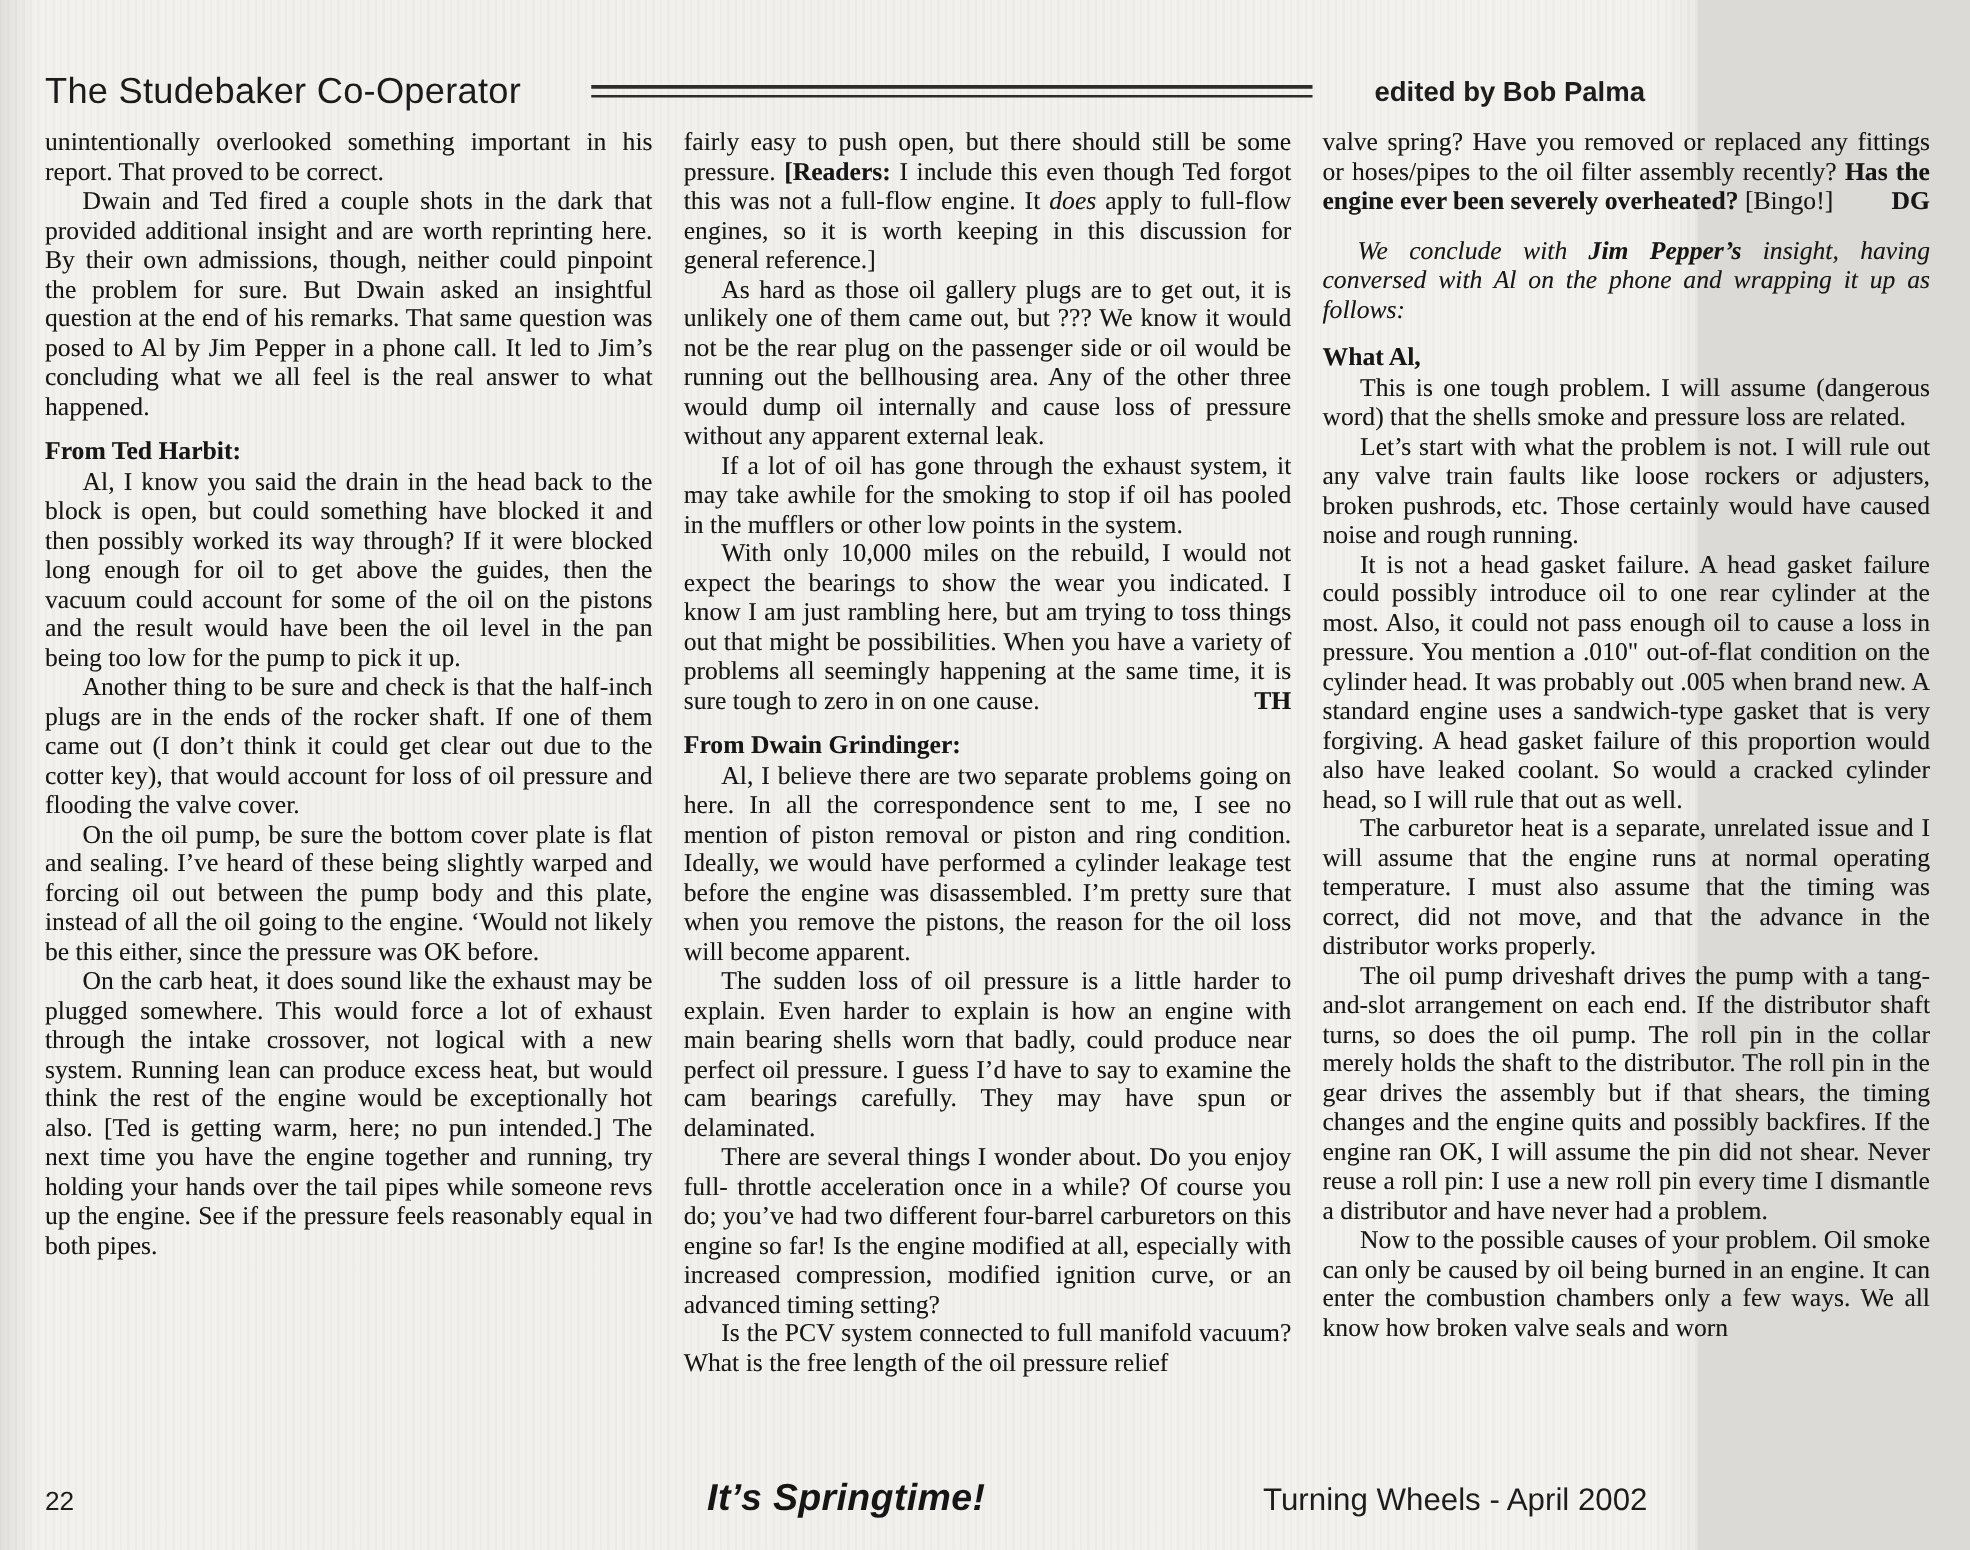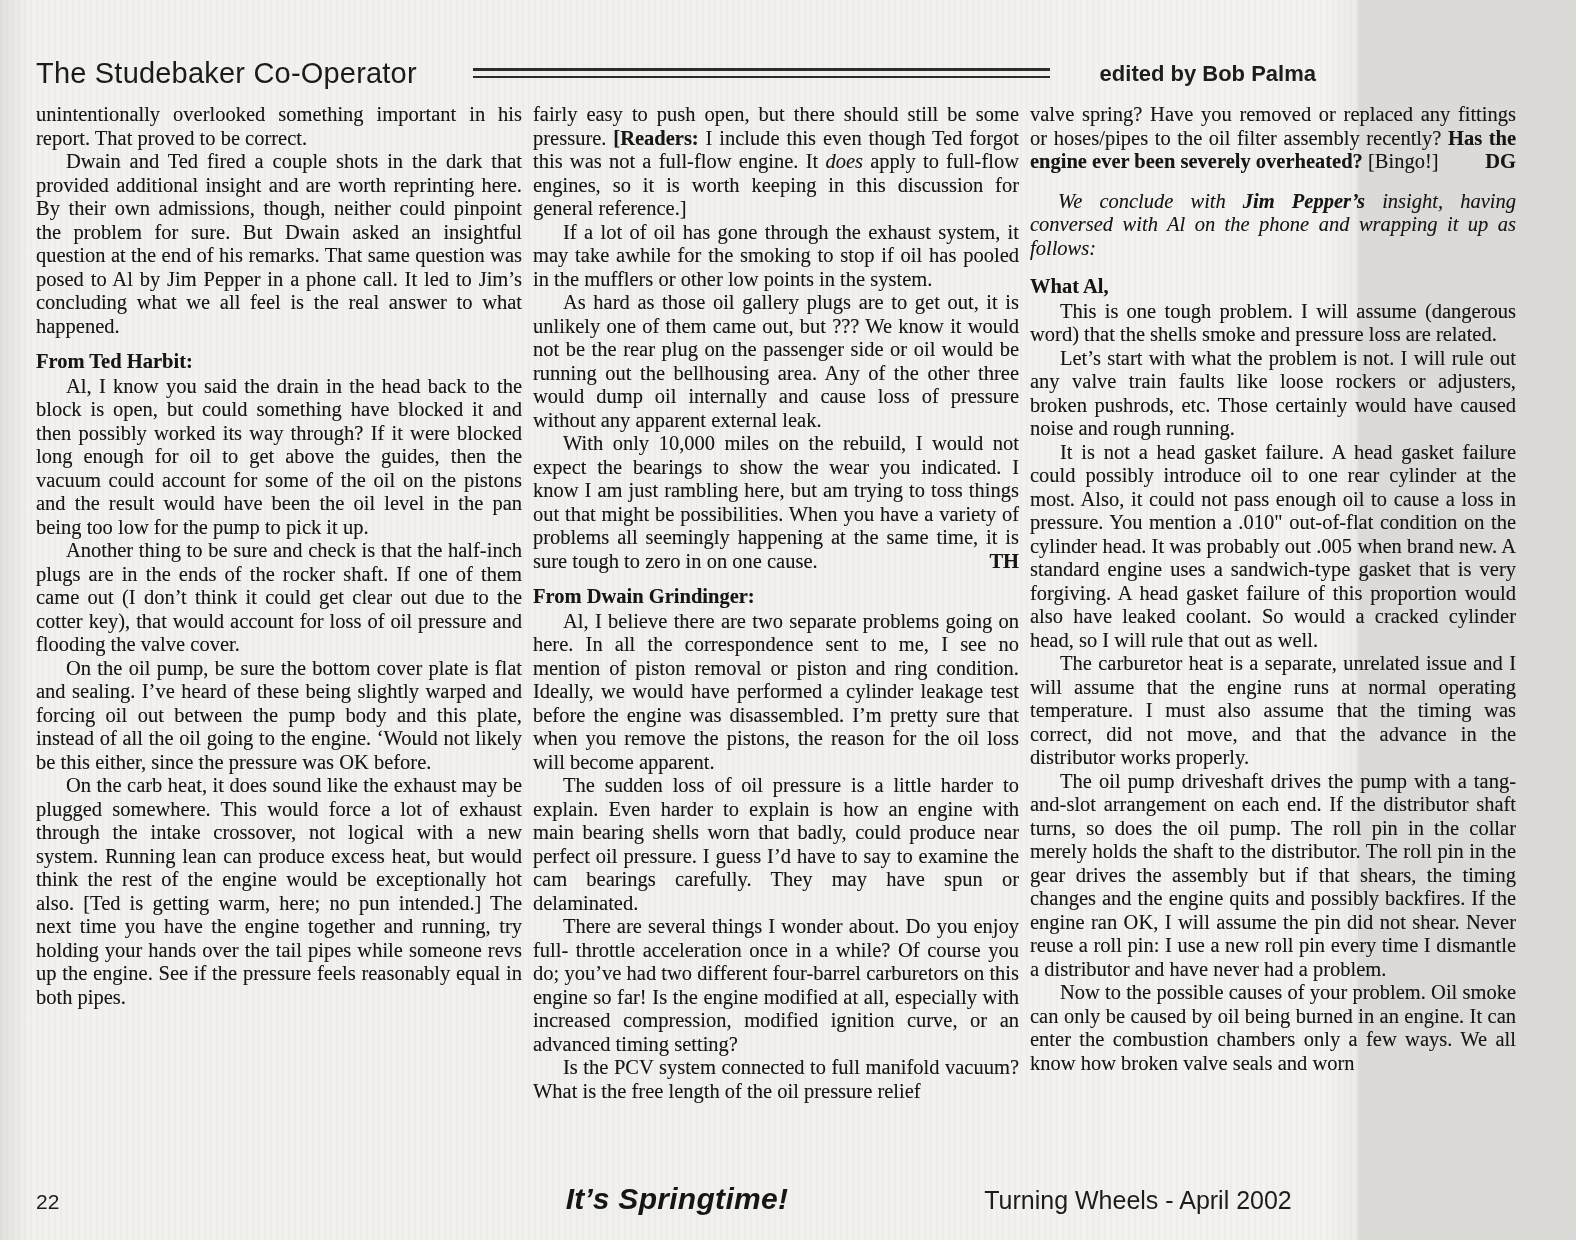--- a/index.html
+++ b/index.html
@@ -27,21 +27,21 @@
     white-space: nowrap; letter-spacing: 0.2px;
   }
   .header-rule {
     flex: 1; height: 5px; margin: 12px 50px 0 56px;
     border-top: 3px solid #2c2c2c;
     border-bottom: 2px solid #2c2c2c;
   }
   .edited-by { font-size: 22px; line-height: 30px; color: #1d1d1d; white-space: nowrap; margin-top: 3px; font-weight: bold; }
   
   .columns {
-    display: flex; gap: 11px;
+    display: flex; gap: 25px;
     padding: 13px 32px 0 36px;
   }
   .col {
     width: 486px; flex: 0 0 486px;
     font-size: 20.5px; line-height: 23.5px;
     text-align: justify;
     color: #161616;
     text-shadow: 0 0 0.5px rgba(20,20,20,0.35);
   }
   .col p { margin: 0; text-indent: 30px; }
@@ -57,21 +57,21 @@
     display: flex; align-items: baseline;
     font-family: "Liberation Sans", sans-serif;
     color: #1c1c1c;
   }
   .page-number { font-size: 21px; width: 360px; }
   .banner {
     flex: 1; text-align: center;
     font-size: 30px; font-weight: bold; font-style: italic;
     letter-spacing: 0.3px; color: #151515;
   }
-  .journal { font-size: 25px; width: 360px; text-align: center; }
+  .journal { font-size: 25px; width: 360px; text-align: right; }
 </style>
 </head>
 <body>
 
 <div class="page">
 
   <div class="header">
     <div class="title">The Studebaker Co-Operator</div>
     <div class="header-rule"></div>
     <div class="edited-by">edited by Bob Palma</div>
@@ -82,22 +82,22 @@
         <p class="paragraph noindent"><span>unintentionally overlooked something important in his report. That proved to be correct.</span></p>
         <p class="paragraph"><span>Dwain and Ted fired a couple shots in the dark that provided additional insight and are worth reprinting here. By their own admissions, though, neither could pinpoint the problem for sure. But Dwain asked an insightful question at the end of his remarks. That same question was posed to Al by Jim Pepper in a phone call. It led to Jim’s concluding what we all feel is the real answer to what happened.</span></p>
         <p class="heading"><span class="b">From Ted Harbit:</span></p>
         <p class="paragraph"><span>Al, I know you said the drain in the head back to the block is open, but could something have blocked it and then possibly worked its way through? If it were blocked long enough for oil to get above the guides, then the vacuum could account for some of the oil on the pistons and the result would have been the oil level in the pan being too low for the pump to pick it up.</span></p>
         <p class="paragraph"><span>Another thing to be sure and check is that the half-inch plugs are in the ends of the rocker shaft. If one of them came out (I don’t think it could get clear out due to the cotter key), that would account for loss of oil pressure and flooding the valve cover.</span></p>
         <p class="paragraph"><span>On the oil pump, be sure the bottom cover plate is flat and sealing. I’ve heard of these being slightly warped and forcing oil out between the pump body and this plate, instead of all the oil going to the engine. ‘Would not likely be this either, since the pressure was OK before.</span></p>
         <p class="paragraph"><span>On the carb heat, it does sound like the exhaust may be plugged somewhere. This would force a lot of exhaust through the intake crossover, not logical with a new system. Running lean can produce excess heat, but would think the rest of the engine would be exceptionally hot also. [Ted is getting warm, here; no pun intended.] The next time you have the engine together and running, try holding your hands over the tail pipes while someone revs up the engine. See if the pressure feels reasonably equal in both pipes.</span></p>
       </div>
     <div class="col">
         <p class="paragraph noindent"><span>fairly easy to push open, but there should still be some pressure. </span><span class="b">[Readers:</span><span> I include this even though Ted forgot this was not a full-flow engine. It </span><span class="i">does</span><span> apply to full-flow engines, so it is worth keeping in this discussion for general reference.]</span></p>
+        <p class="paragraph"><span>As hard as those oil gallery plugs are to get out, it is unlikely one of them came out, but ??? We know it would not be the rear plug on the passenger side or oil would be running out the bellhousing area. Any of the other three would dump oil internally and cause loss of pressure without any apparent external leak.</span></p>
         <p class="paragraph"><span>If a lot of oil has gone through the exhaust system, it may take awhile for the smoking to stop if oil has pooled in the mufflers or other low points in the system.</span></p>
-        <p class="paragraph"><span>As hard as those oil gallery plugs are to get out, it is unlikely one of them came out, but ??? We know it would not be the rear plug on the passenger side or oil would be running out the bellhousing area. Any of the other three would dump oil internally and cause loss of pressure without any apparent external leak.</span></p>
         <p class="paragraph"><span>With only 10,000 miles on the rebuild, I would not expect the bearings to show the wear you indicated. I know I am just rambling here, but am trying to toss things out that might be possibilities. When you have a variety of problems all seemingly happening at the same time, it is sure tough to zero in on one cause.</span><span class="b sig">TH</span></p>
         <p class="heading"><span class="b">From Dwain Grindinger:</span></p>
         <p class="paragraph"><span>Al, I believe there are two separate problems going on here. In all the correspondence sent to me, I see no mention of piston removal or piston and ring condition. Ideally, we would have performed a cylinder leakage test before the engine was disassembled. I’m pretty sure that when you remove the pistons, the reason for the oil loss will become apparent.</span></p>
         <p class="paragraph"><span>The sudden loss of oil pressure is a little harder to explain. Even harder to explain is how an engine with main bearing shells worn that badly, could produce near perfect oil pressure. I guess I’d have to say to examine the cam bearings carefully. They may have spun or delaminated.</span></p>
         <p class="paragraph"><span>There are several things I wonder about. Do you enjoy full- throttle acceleration once in a while? Of course you do; you’ve had two different four-barrel carburetors on this engine so far! Is the engine modified at all, especially with increased compression, modified ignition curve, or an advanced timing setting?</span></p>
         <p class="paragraph"><span>Is the PCV system connected to full manifold vacuum? What is the free length of the oil pressure relief</span></p>
       </div>
     <div class="col">
         <p class="paragraph noindent"><span>valve spring? Have you removed or replaced any fittings or hoses/pipes to the oil filter assembly recently? </span><span class="b">Has the engine ever been severely overheated?</span><span> [Bingo!]</span><span class="b sig">DG</span></p>
         <p class="intro"><span class="i">We conclude with </span><span class="b i">Jim Pepper’s</span><span class="i"> insight, having conversed with Al on the phone and wrapping it up as follows:</span></p>

